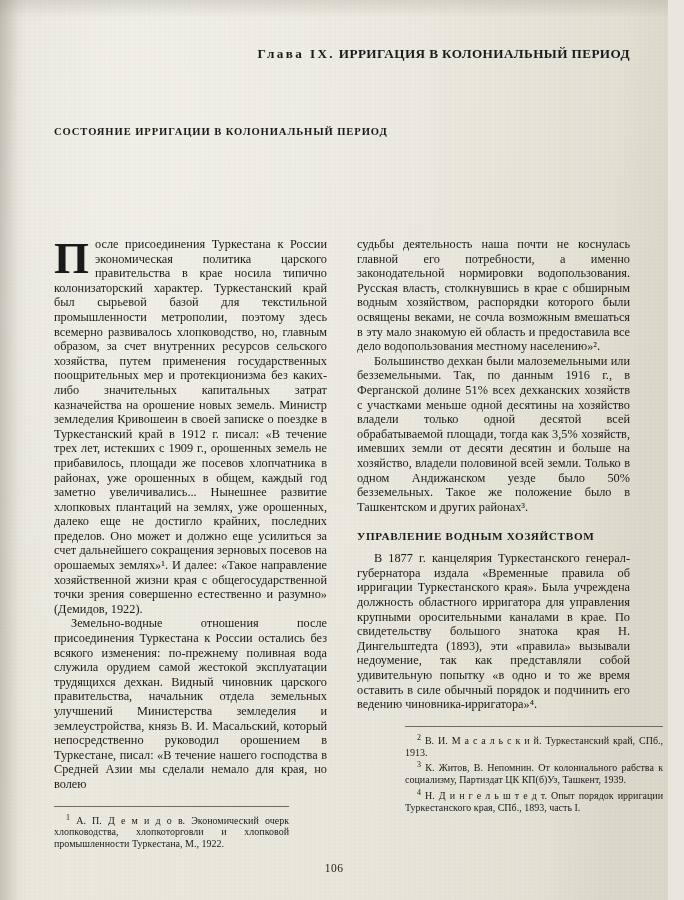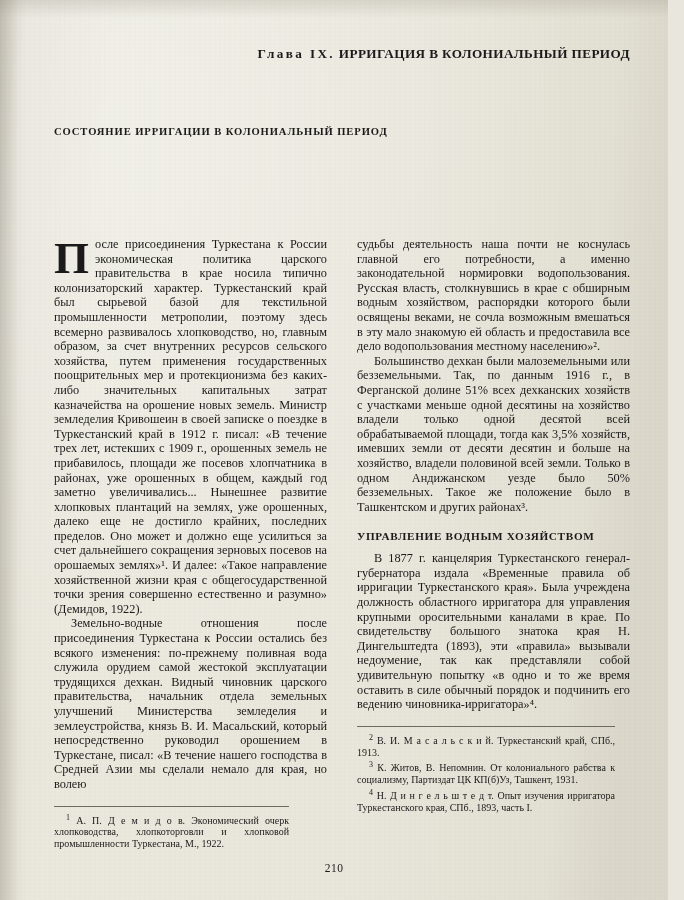--- a/index.html
+++ b/index.html
@@ -115,20 +115,21 @@
   }
 
   .footnotes {
     margin-top: 14px;
     border-top: 1px solid #6d6a60;
     padding-top: 5px;
     width: 235px;
   }
   .col.right .footnotes {
     width: 258px;
+    margin-left: 48px;
   }
   .footnote {
     font-size: 10px;
     line-height: 11.6px;
     text-align: justify;
     text-indent: 12px;
     margin-bottom: 1px;
   }
   .fn-mark {
     font-size: 8px;
@@ -175,22 +176,22 @@
       <div class="col right">
         <p>судьбы деятельность наша почти не коснулась главной его потребности, а именно законодательной нормировки водопользования. Русская власть, столкнувшись в крае с обширным водным хозяйством, распорядки которого были освящены веками, не сочла возможным вмешаться в эту мало знакомую ей область и предоставила все дело водопользования местному населению»².</p>
         <p class="indent">Большинство дехкан были малоземельными или безземельными. Так, по данным 1916 г., в Ферганской долине 51% всех дехканских хозяйств с участками меньше одной десятины на хозяйство владели только одной десятой всей обрабатываемой площади, тогда как 3,5% хозяйств, имевших земли от десяти десятин и больше на хозяйство, владели половиной всей земли. Только в одном Андижанском уезде было 50% безземельных. Такое же положение было в Ташкентском и других районах³.</p>
 
         <div class="subhead">УПРАВЛЕНИЕ ВОДНЫМ ХОЗЯЙСТВОМ</div>
 
         <p class="indent">В 1877 г. канцелярия Туркестанского генерал-губернатора издала «Временные правила об ирригации Туркестанского края». Была учреждена должность областного ирригатора для управления крупными оросительными каналами в крае. По свидетельству большого знатока края Н. Дингельштедта (1893), эти «правила» вызывали недоумение, так как представляли собой удивительную попытку «в одно и то же время оставить в силе обычный порядок и подчинить его ведению чиновника-ирригатора»⁴.</p>
 
         <div class="footnotes">
           <div class="footnote"><span class="fn-mark">2</span> <span>В. И. М а с а л ь с к и й.  Туркестанский край, СПб., 1913.</span></div>
-          <div class="footnote"><span class="fn-mark">3</span> <span>К. Житов, В. Непомнин. От колониального рабства к социализму, Партиздат ЦК КП(б)Уз, Ташкент, 1931.</span></div>
-          <div class="footnote"><span class="fn-mark">4</span> <span>Н. Д и н г е л ь ш т е д т. Опыт изучения ирригатора Туркестанского края, СПб., 1893, часть I.</span></div>
+          <div class="footnote"><span class="fn-mark">3</span> <span>К. Житов, В. Непомнин. От колониального рабства к социализму, Партиздат ЦК КП(б)Уз, Ташкент, 1939.</span></div>
+          <div class="footnote"><span class="fn-mark">4</span> <span>Н. Д и н г е л ь ш т е д т. Опыт порядок ирригации Туркестанского края, СПб., 1893, часть I.</span></div>
         </div>
       </div>
 
     </div>
   </div>
 
-  <div class="page-number">210</div>
+  <div class="page-number">106</div>
 </div>
 
 </body></html>

